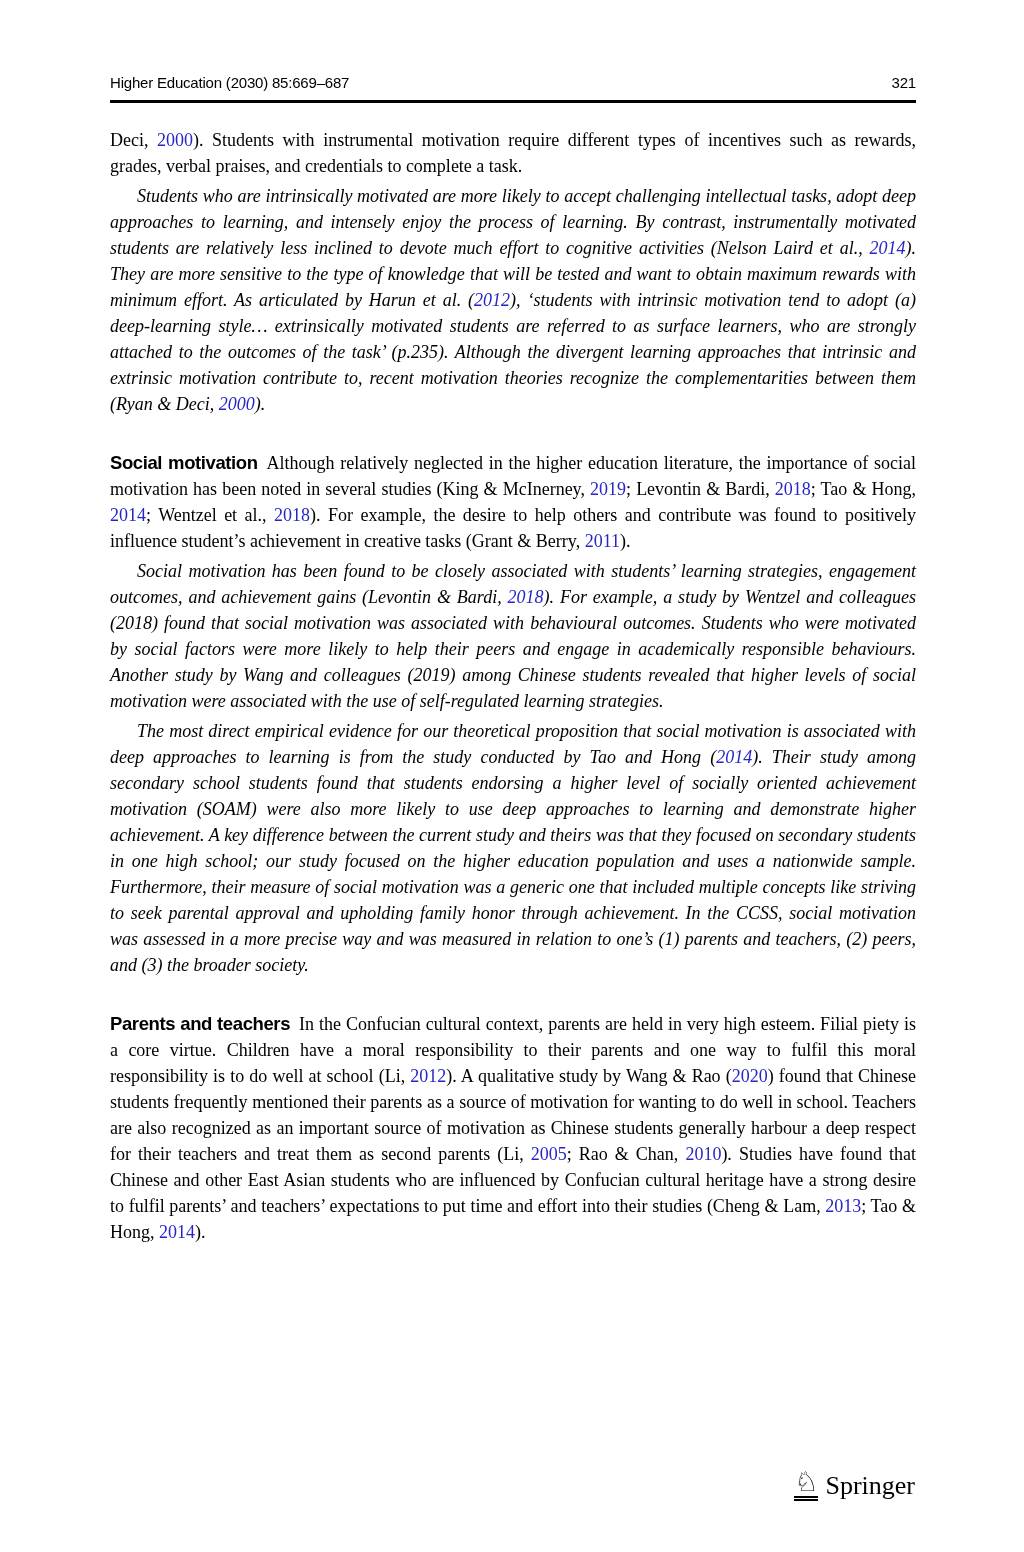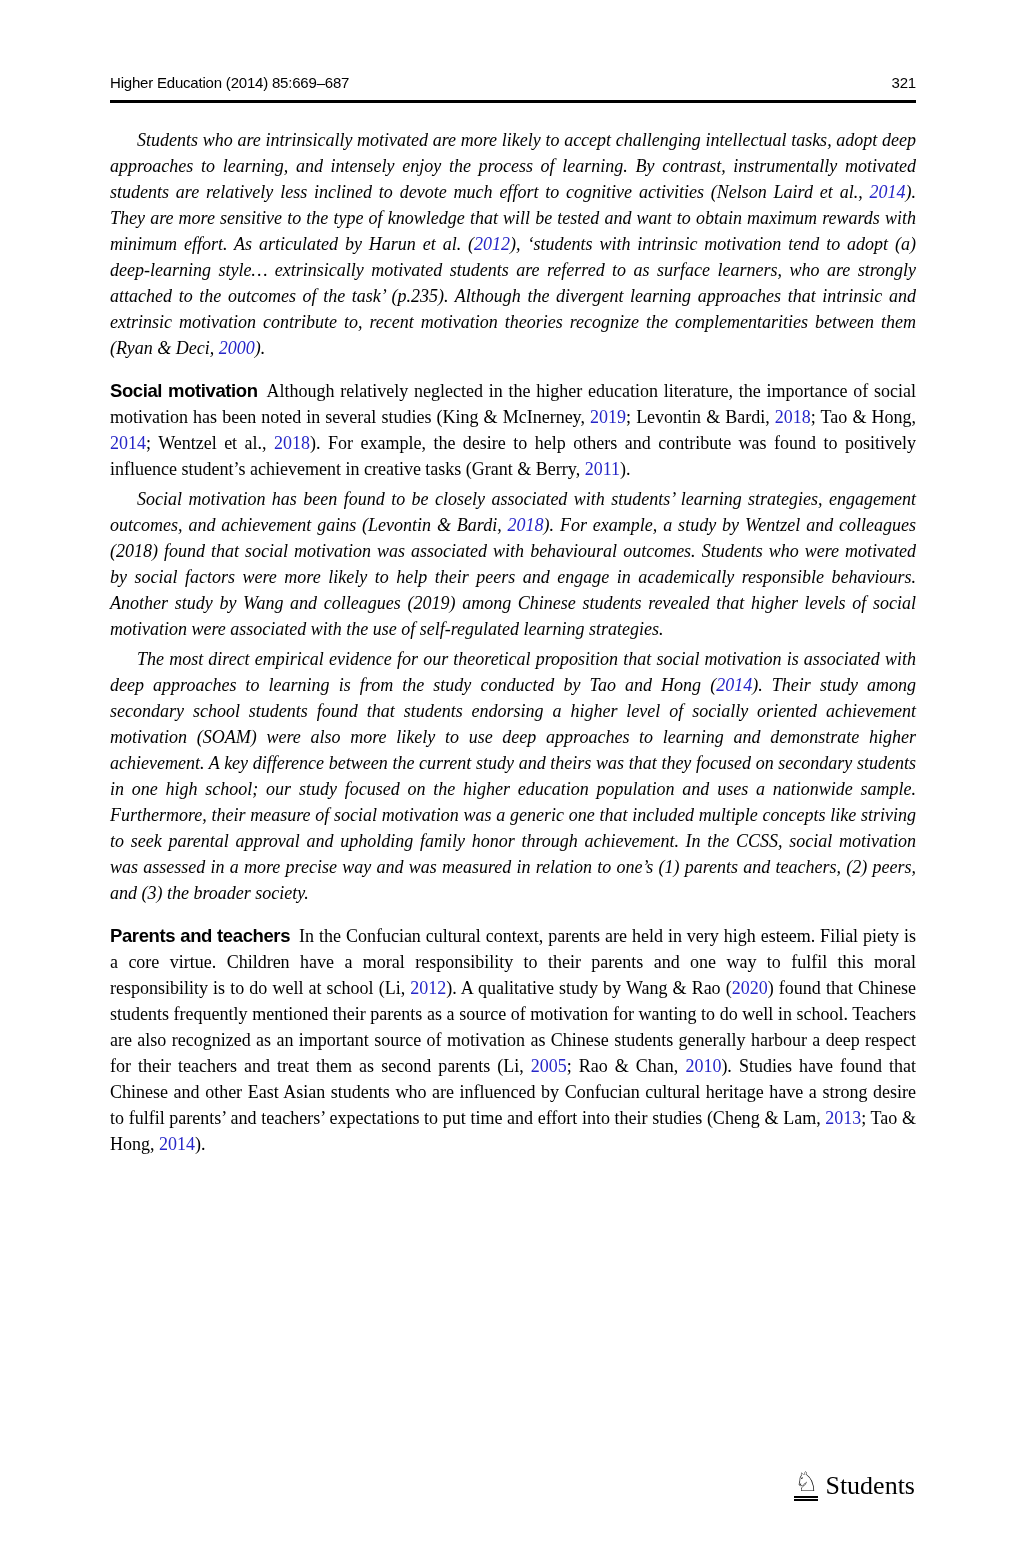--- a/index.html
+++ b/index.html
@@ -50,21 +50,21 @@
     text-justify: inter-word;
   }
   .content p {
     margin: 0 0 4px 0;
   }
   .content p.indent {
     text-indent: 27px;
     font-style: italic;
   }
   .content p.section {
-    margin-top: 17px;
+    margin-top: 33px;
   }
   .run-heading {
     font-family: "Liberation Sans", sans-serif;
     font-weight: bold;
     font-size: 18.5px;
     letter-spacing: -0.4px;
     margin-right: 9px;
   }
   .link {
     color: #2626c8;
@@ -92,32 +92,33 @@
     font-size: 26px;
     line-height: 30px;
   }
 </style>
 </head>
 <body>
 
 <div class="page">
 
   <div class="running-header">
-    <span>Higher Education (2014) 85:669–687</span>
+    <span>Higher Education (2030) 85:669–687</span>
     <span>321</span>
   </div>
 
   <div class="header-rule"></div>
 
   <main class="content">
+      <p class=""><span>Deci, </span><span class="link">2000</span><span>). Students with instrumental motivation require different types of incentives such as rewards, grades, verbal praises, and credentials to complete a task.</span></p>
       <p class="indent "><span>Students who are intrinsically motivated are more likely to accept challenging intellectual tasks, adopt deep approaches to learning, and intensely enjoy the process of learning. By contrast, instrumentally motivated students are relatively less inclined to devote much effort to cognitive activities (Nelson Laird et al., </span><span class="link">2014</span><span>). They are more sensitive to the type of knowledge that will be tested and want to obtain maximum rewards with minimum effort. As articulated by Harun et al. (</span><span class="link">2012</span><span>), ‘students with intrinsic motivation tend to adopt (a) deep-learning style… extrinsically motivated students are referred to as surface learners, who are strongly attached to the outcomes of the task’ (p.235). Although the divergent learning approaches that intrinsic and extrinsic motivation contribute to, recent motivation theories recognize the complementarities between them (Ryan &amp; Deci, </span><span class="link">2000</span><span>).</span></p>
       <p class="section"><span class="run-heading">Social motivation</span><span>Although relatively neglected in the higher education literature, the importance of social motivation has been noted in several studies (King &amp; McInerney, </span><span class="link">2019</span><span>; Levontin &amp; Bardi, </span><span class="link">2018</span><span>; Tao &amp; Hong, </span><span class="link">2014</span><span>; Wentzel et al., </span><span class="link">2018</span><span>). For example, the desire to help others and contribute was found to positively influence student’s achievement in creative tasks (Grant &amp; Berry, </span><span class="link">2011</span><span>).</span></p>
       <p class="indent "><span>Social motivation has been found to be closely associated with students’ learning strategies, engagement outcomes, and achievement gains (Levontin &amp; Bardi, </span><span class="link">2018</span><span>). For example, a study by Wentzel and colleagues (2018) found that social motivation was associated with behavioural outcomes. Students who were motivated by social factors were more likely to help their peers and engage in academically responsible behaviours. Another study by Wang and colleagues (2019) among Chinese students revealed that higher levels of social motivation were associated with the use of self-regulated learning strategies.</span></p>
       <p class="indent "><span>The most direct empirical evidence for our theoretical proposition that social motivation is associated with deep approaches to learning is from the study conducted by Tao and Hong (</span><span class="link">2014</span><span>). Their study among secondary school students found that students endorsing a higher level of socially oriented achievement motivation (SOAM) were also more likely to use deep approaches to learning and demonstrate higher achievement. A key difference between the current study and theirs was that they focused on secondary students in one high school; our study focused on the higher education population and uses a nationwide sample. Furthermore, their measure of social motivation was a generic one that included multiple concepts like striving to seek parental approval and upholding family honor through achievement. In the CCSS, social motivation was assessed in a more precise way and was measured in relation to one’s (1) parents and teachers, (2) peers, and (3) the broader society.</span></p>
       <p class="section"><span class="run-heading">Parents and teachers</span><span>In the Confucian cultural context, parents are held in very high esteem. Filial piety is a core virtue. Children have a moral responsibility to their parents and one way to fulfil this moral responsibility is to do well at school (Li, </span><span class="link">2012</span><span>). A qualitative study by Wang &amp; Rao (</span><span class="link">2020</span><span>) found that Chinese students frequently mentioned their parents as a source of motivation for wanting to do well in school. Teachers are also recognized as an important source of motivation as Chinese students generally harbour a deep respect for their teachers and treat them as second parents (Li, </span><span class="link">2005</span><span>; Rao &amp; Chan, </span><span class="link">2010</span><span>). Studies have found that Chinese and other East Asian students who are influenced by Confucian cultural heritage have a strong desire to fulfil parents’ and teachers’ expectations to put time and effort into their studies (Cheng &amp; Lam, </span><span class="link">2013</span><span>; Tao &amp; Hong, </span><span class="link">2014</span><span>).</span></p>
     </main>
 
   <div class="springer-logo">
     <span class="knight-icon">♘</span>
-    <span class="publisher-name">Students</span>
+    <span class="publisher-name">Springer</span>
   </div>
 
 </div>
 
 </body></html>

